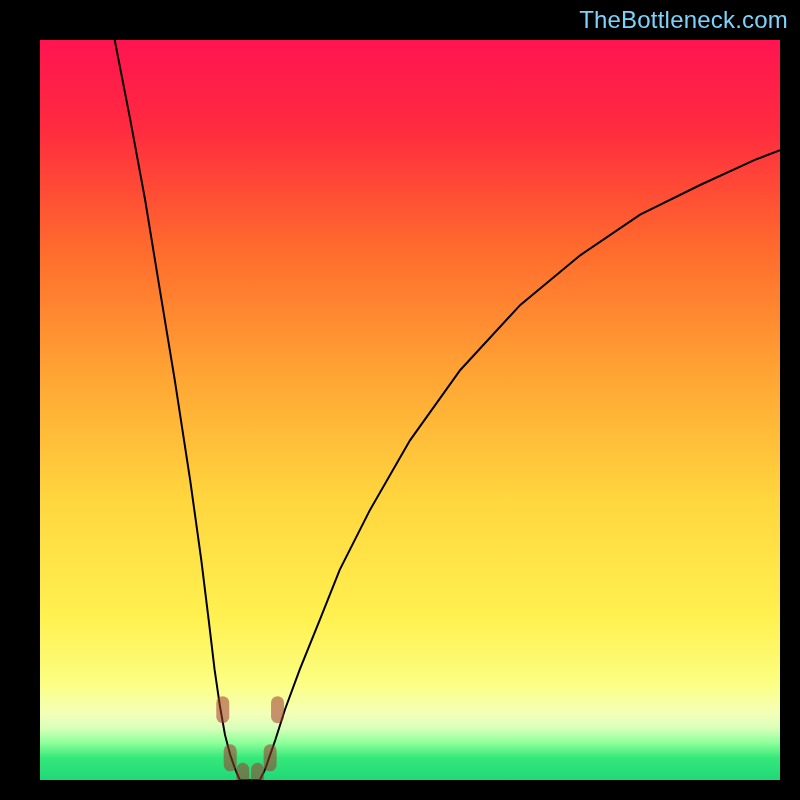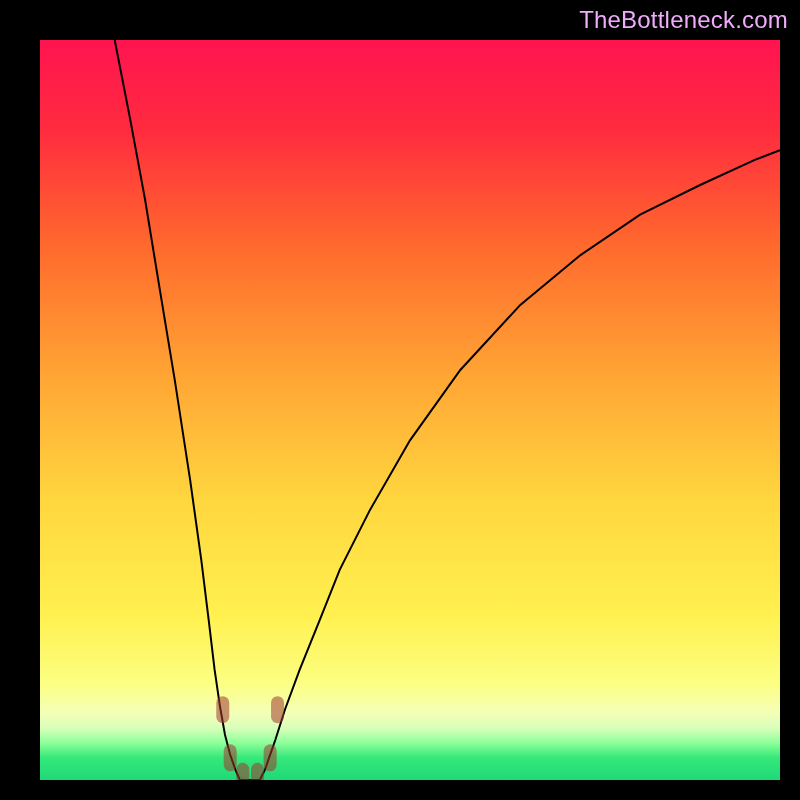--- a/index.html
+++ b/index.html
@@ -18,21 +18,21 @@
   }
   .gradient {
     position: absolute;
     left: 0; top: 0; width: 100%; height: 100%;
   }
   .watermark {
     position: absolute;
     top: 6px; right: 12px;
     font-family: Arial, Helvetica, sans-serif;
     font-size: 24px;
-    color: #f0abfc;
+    color: #7dd3fc;
     letter-spacing: 0.2px;
   }
   svg.curves {
     position: absolute;
     left: 0; top: 0;
     width: 100%; height: 100%;
   }
   .curve { fill: none; stroke: #000; stroke-width: 2; }
   .marker {
     stroke: #a0392e;

